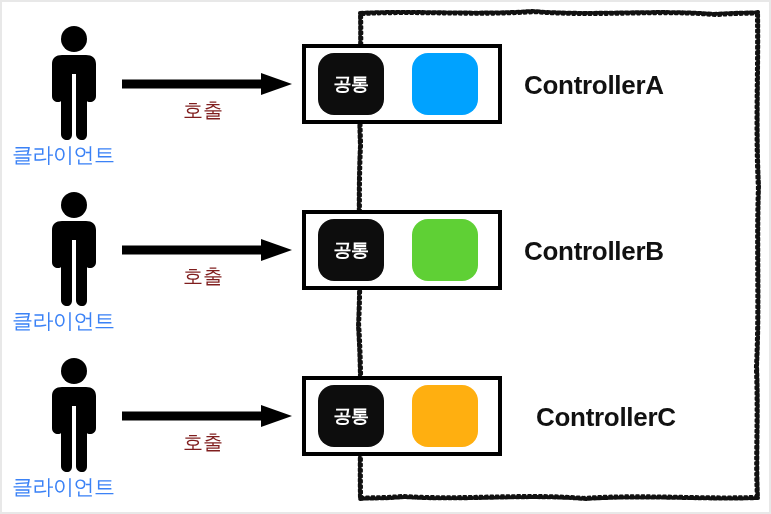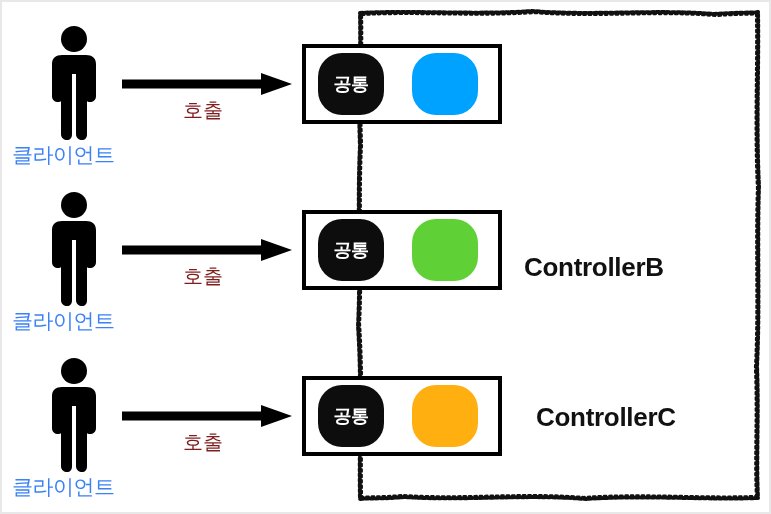--- a/index.html
+++ b/index.html
@@ -79,21 +79,21 @@
     background: #ffffff;
     box-sizing: border-box;
     display: flex;
     align-items: center;
     z-index: 3;
   }
   .chip {
     position: absolute;
     width: 66px;
     height: 62px;
-    border-radius: 24px;
+    border-radius: 16px;
     display: flex;
     align-items: center;
     justify-content: center;
   }
   .chip-common {
     left: 12px;
     background: #0d0d0d;
   }
   .chip-common span {
     color: #ffffff;
@@ -161,20 +161,21 @@
 
     <div class="call-label" style="left:156px;top:96px;">호출</div>
 
     <div class="ctrl-box" style="top:42px;">
       <div class="chip chip-common">
         <span>공통</span>
       </div>
       <div class="chip chip-color" style="background-color: rgb(0, 162, 255);"></div>
     </div>
 
+    <div class="ctrl-name" style="top:68px;">ControllerA</div>
   </div>
 
   <div class="row" style="top:166px;height:170px;">
 
     <div class="person" style="left:44px;top:24px;">
       <svg width="56" height="118" viewBox="0 0 56 118" aria-hidden="true">
         <circle cx="28" cy="13" r="13" fill="#000000"></circle>
         <path d="M6,38 C6,32 10,29 16,29 L40,29 C46,29 50,32 50,38
                  L50,70 C50,74 47,76 44,76 C41,76 39,74 39,70 L39,48 L17,48
                  L17,70 C17,74 15,76 12,76 C9,76 6,74 6,70 Z" fill="#000000"></path>
@@ -194,21 +195,21 @@
 
     <div class="call-label" style="left:156px;top:96px;">호출</div>
 
     <div class="ctrl-box" style="top:42px;">
       <div class="chip chip-common">
         <span>공통</span>
       </div>
       <div class="chip chip-color" style="background-color: rgb(95, 208, 53);"></div>
     </div>
 
-    <div class="ctrl-name" style="top:68px;margin-top:16px;">ControllerB</div>
+    <div class="ctrl-name" style="top:68px;">ControllerB</div>
   </div>
 
   <div class="row" style="top:332px;height:175px;">
 
     <div class="person" style="left:44px;top:24px;">
       <svg width="56" height="118" viewBox="0 0 56 118" aria-hidden="true">
         <circle cx="28" cy="13" r="13" fill="#000000"></circle>
         <path d="M6,38 C6,32 10,29 16,29 L40,29 C46,29 50,32 50,38
                  L50,70 C50,74 47,76 44,76 C41,76 39,74 39,70 L39,48 L17,48
                  L17,70 C17,74 15,76 12,76 C9,76 6,74 6,70 Z" fill="#000000"></path>

